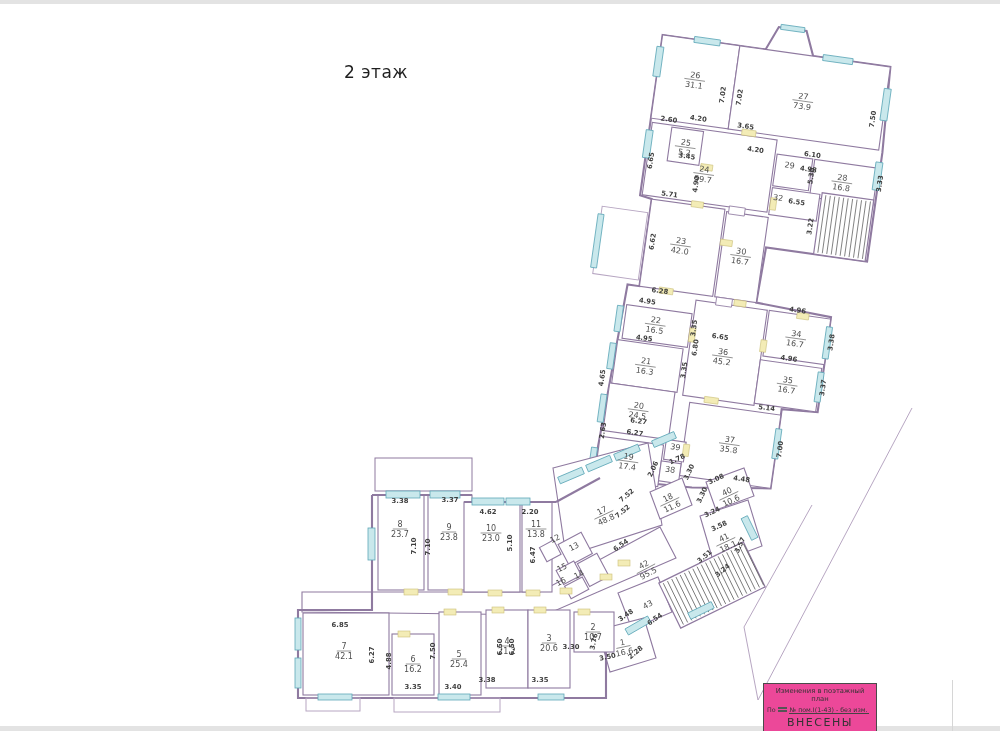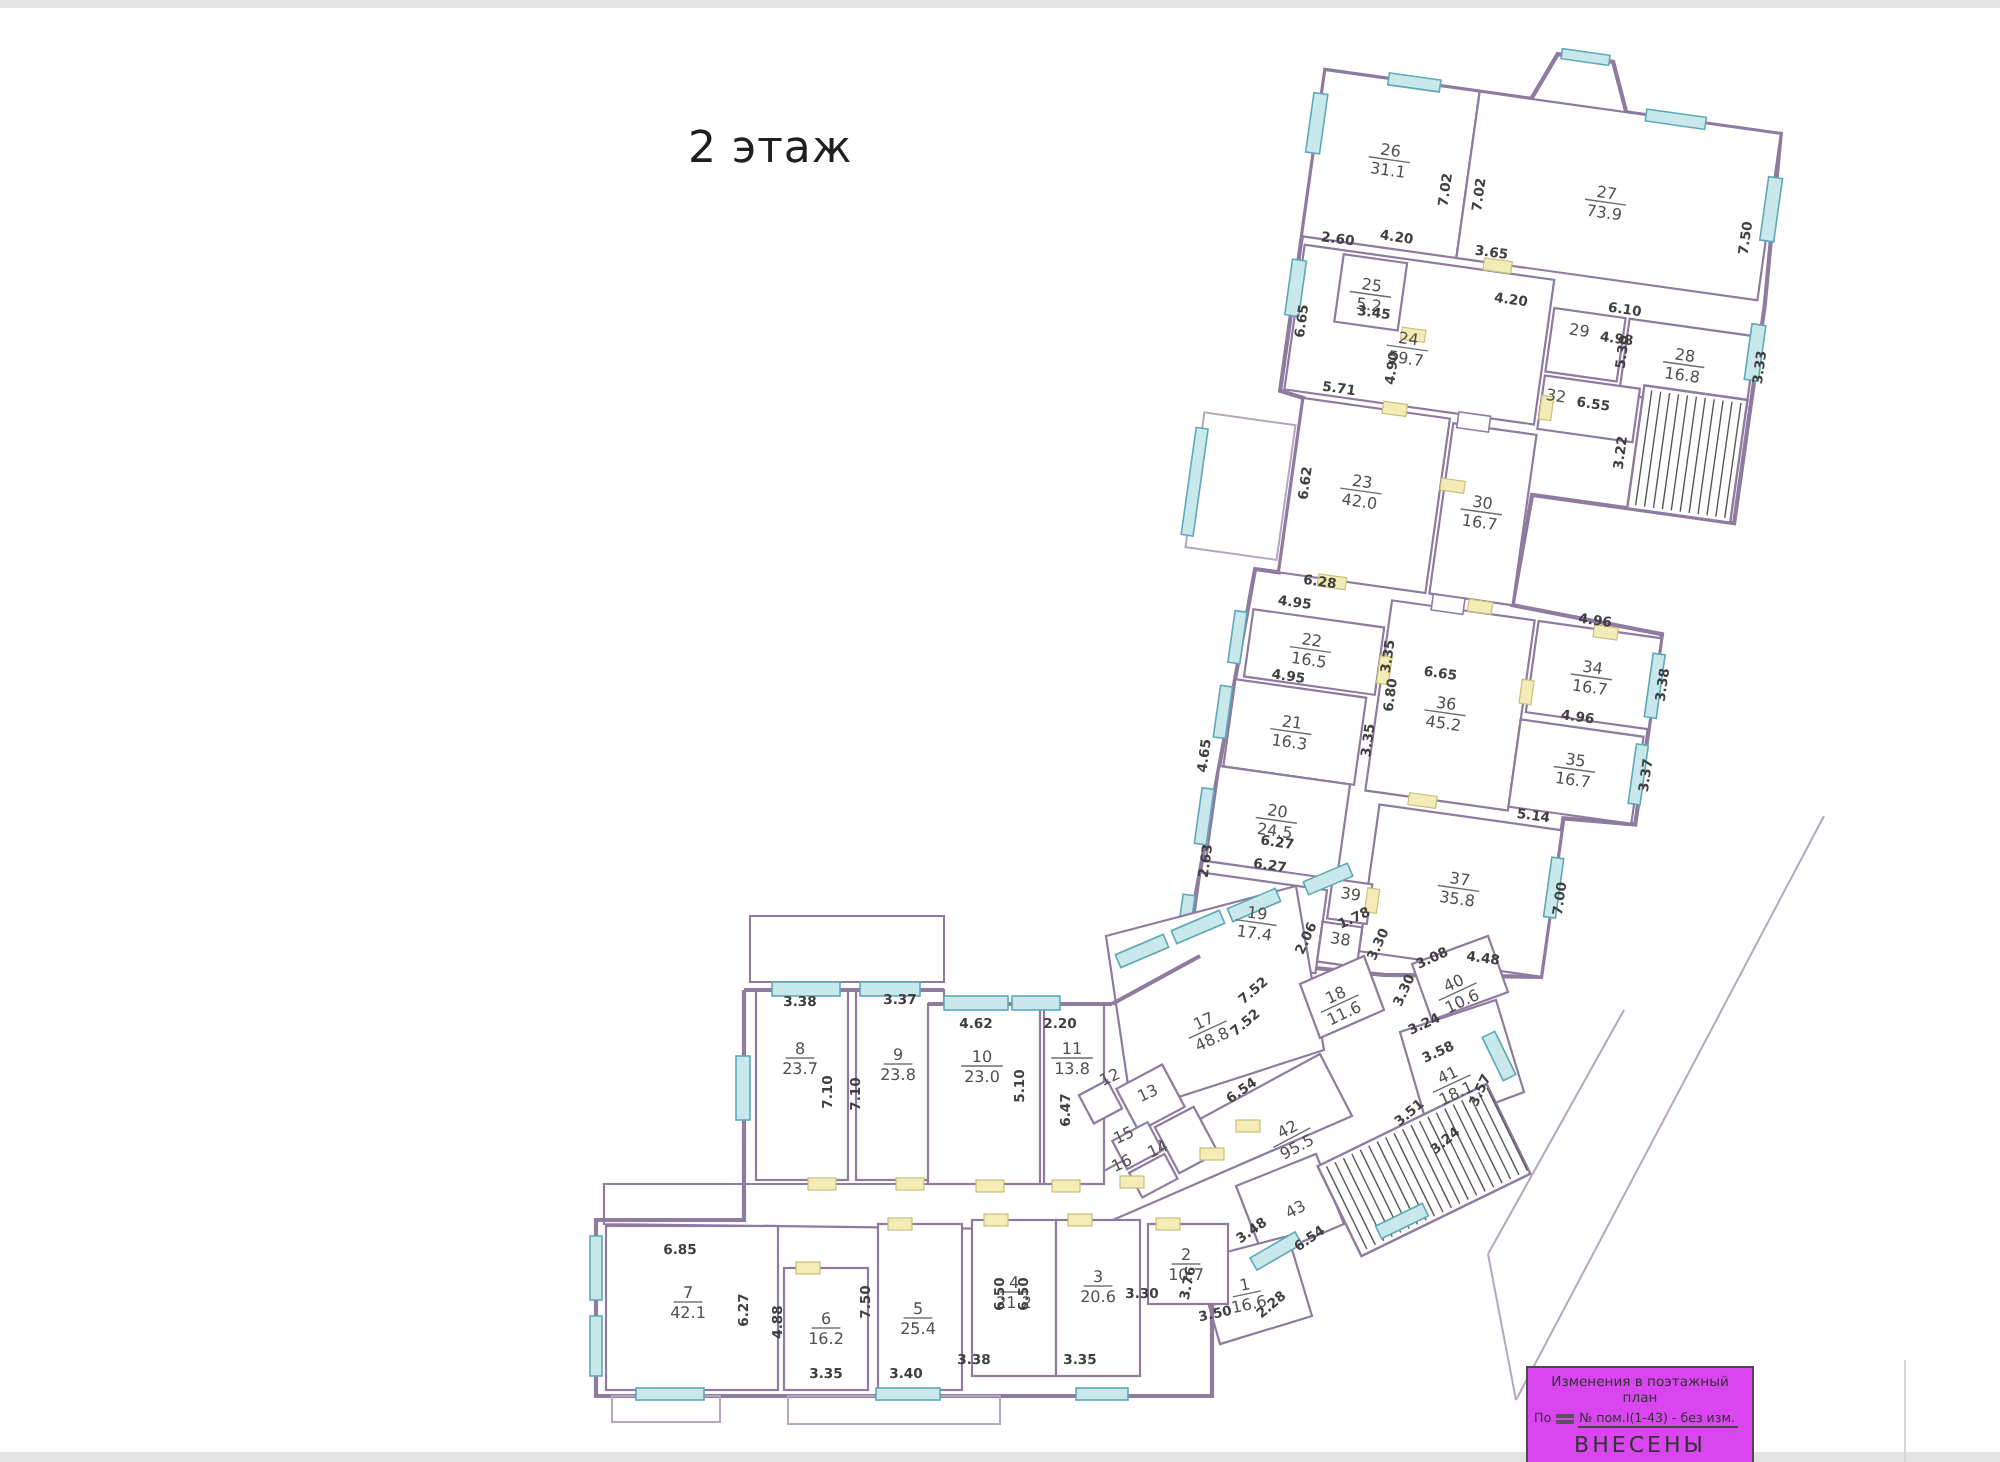--- a/index.html
+++ b/index.html
@@ -1,24 +1,24 @@
 <!DOCTYPE html>
 <html><head>
 <meta charset="utf-8">
 <style>
   html,body{margin:0;padding:0;background:#ffffff;}
   #page{position:relative;width:1000px;height:731px;background:#ffffff;overflow:hidden;
         font-family:"DejaVu Sans","Liberation Sans",sans-serif;}
   .edge{position:absolute;left:0;width:1000px;background:#e3e3e3;}
-  #floor-title{position:absolute;left:344px;top:62px;font-size:22px;color:#1f1f1f;
+  #floor-title{position:absolute;left:344px;top:62px;font-size:17px;color:#1f1f1f;
                font-weight:500;letter-spacing:.5px;}
   #plan-svg{position:absolute;left:0;top:0;}
   
   #stamp{position:absolute;left:763px;top:683px;width:112px;height:47px;
-         border:1.2px solid #4a4a4a;background:#d946ef;color:#333;}
+         border:1.2px solid #4a4a4a;background:#ec4899;color:#333;}
   #stamp .c{text-align:center;line-height:1.25;}
   #stamp .l1{font-size:6.8px;margin-top:3px;}
   #stamp .l2{font-size:6.8px;}
   #stamp .l3{font-size:6.3px;margin-top:2px;margin-left:3px;white-space:nowrap;
              display:flex;align-items:center;gap:2px;}
   #stamp .l3 .uval{border-bottom:.8px solid #444;padding:0 1px;}
   #stamp .l4{font-size:11px;font-weight:normal;letter-spacing:1.5px;margin-top:2px;}
   .mini-stamp{display:inline-block;width:9px;height:7px;vertical-align:middle;}
   .mini-stamp i{display:block;height:2px;background:#555;margin:1px 0;}
   #frame-line{position:absolute;left:952px;top:680px;width:1px;height:51px;background:#d6d6d6;}

